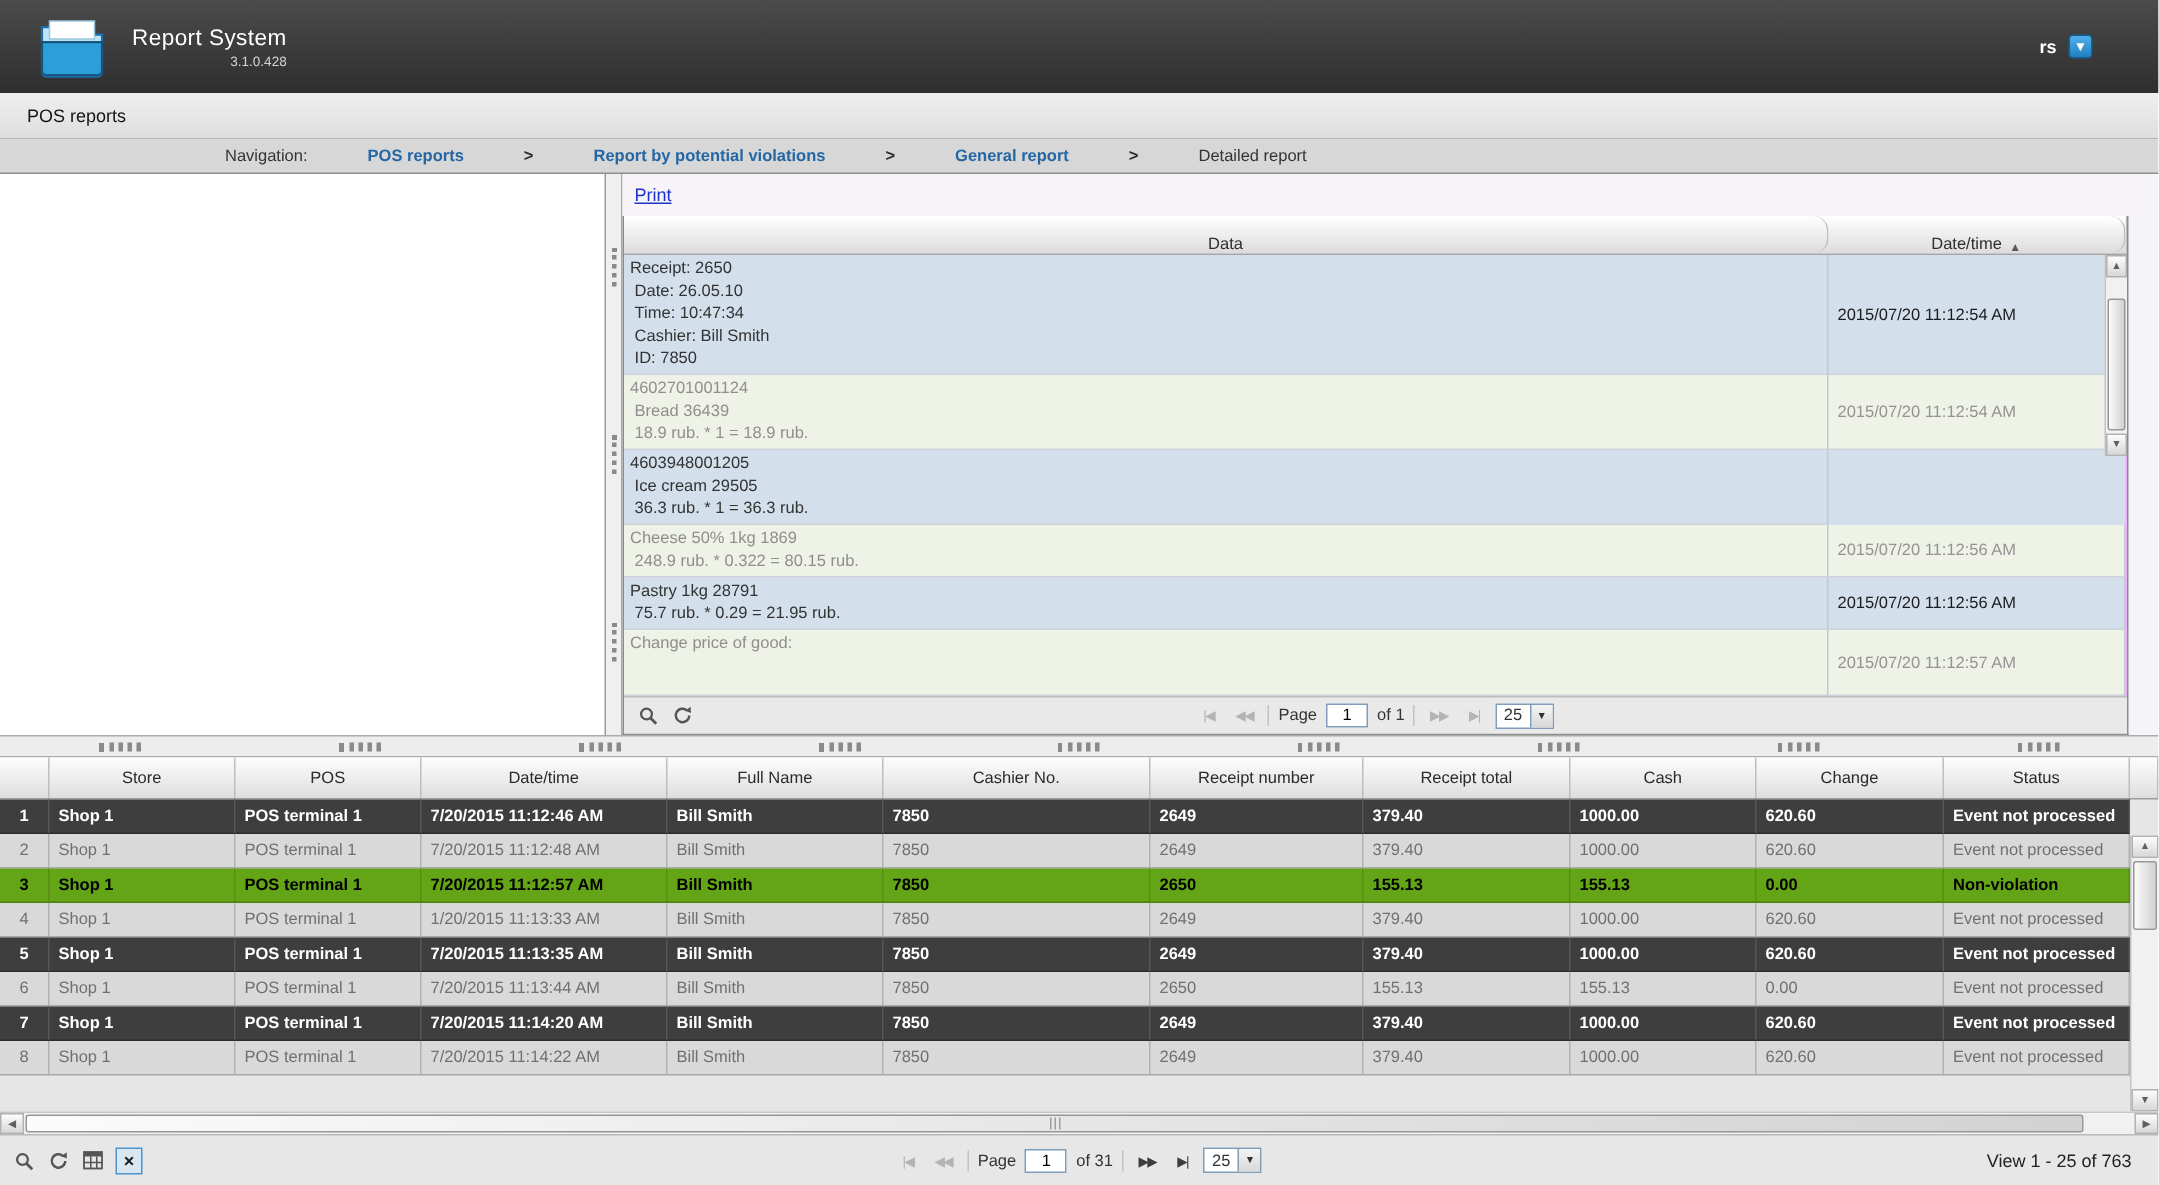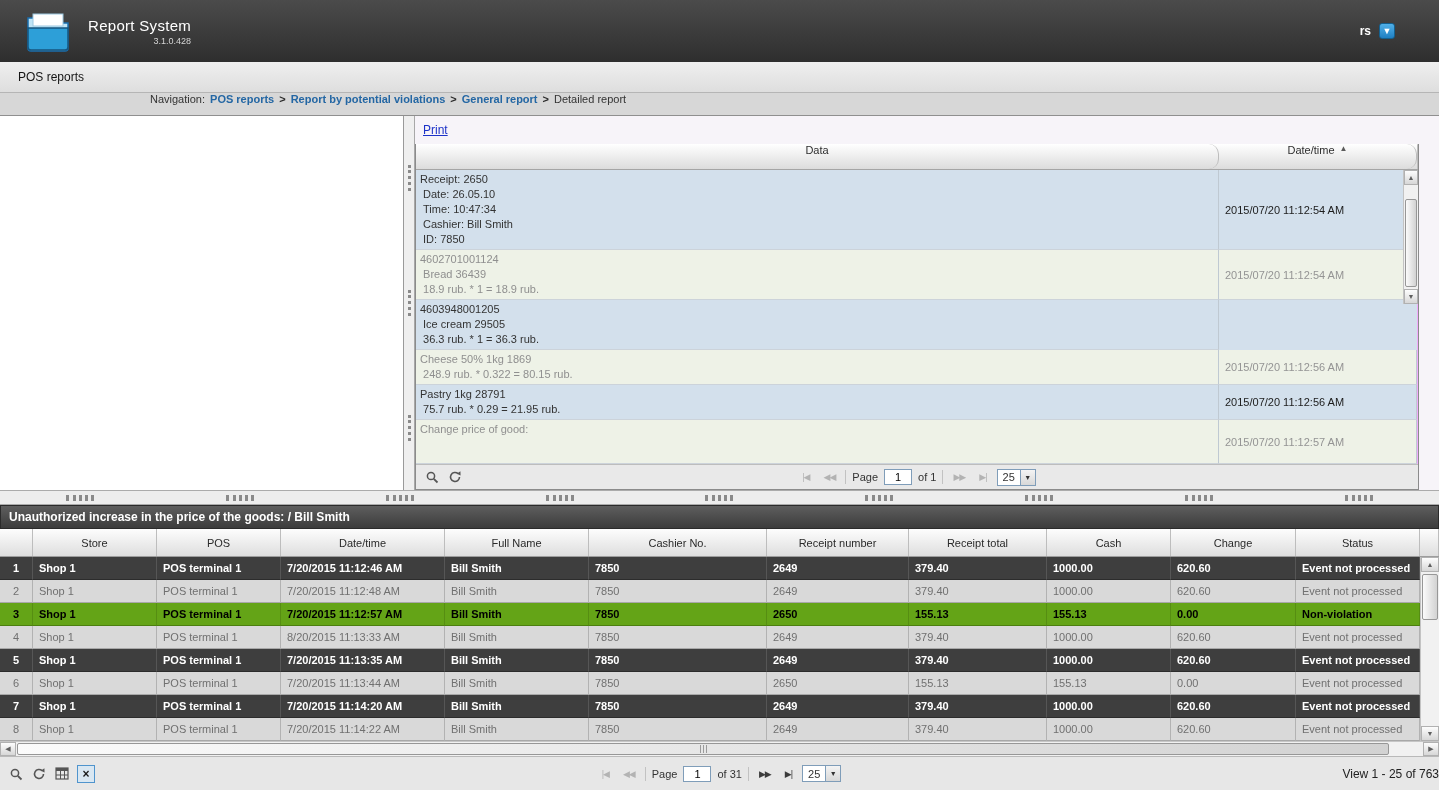--- a/index.html
+++ b/index.html
@@ -23,21 +23,21 @@
 
   
   .tabbar { position: absolute; top: 62px; left: 0; right: 0; height: 31px;
         background: linear-gradient(#efefef,#dedede); border-bottom: 1px solid #b5b5b5;
         display: flex; align-items: center; }
   .tabbar .tab { margin-left: 18px; font-size: 12px; color: #151515; cursor: pointer; }
 
   
   .crumbs { position: absolute; top: 93px; left: 0; right: 0; height: 23px;
         background: #d7d7d7; border-bottom: 1px solid #8f8f8f;
-        display: flex; font-size: 11px; color: #333; }
+        display: flex; align-items: center; font-size: 11px; color: #333; gap: 35px; }
   .crumbs .prefix { margin-left: 150px; }
   .crumbs .crumb-link { color: #2467a4; font-weight: bold; margin: 0 5px; cursor: pointer; }
   .crumbs .sep { color: #2b2b2b; font-weight: bold; }
   .crumbs .crumb-current { color: #333; margin-left: 5px; }
 
   
   .main { position: absolute; top: 116px; left: 0; height: 374px; width: 1439px; display: flex; }
   .left-panel { width: 408px; background: #fff; border-right: 1px solid #9a9a9a; }
   .vsplit { width: 11px; background: #efefef; border-right: 1px solid #a8a8a8;
         display: flex; flex-direction: column; justify-content: space-around; align-items: center; cursor: col-resize; }
@@ -45,21 +45,21 @@
   .right-panel { flex: 1; background: #f7f4f9; display: flex; flex-direction: column; padding-right: 20px; }
 
   .print-row { height: 28px; display: flex; align-items: center; padding-left: 8px; }
   .print-link { font-size: 12px; color: #1c32c8; text-decoration: underline; cursor: pointer; }
 
   .dgrid { flex: 1; display: flex; flex-direction: column; border: 1px solid #8b8b8b; border-top: none; }
   .dgrid-title { height: 27px; background: linear-gradient(#5e5e5e,#3e3e3e); border: 1px solid #2c2c2c;
         color: #fff; font-size: 12px; font-weight: bold; display: flex; align-items: center; padding-left: 8px; }
   .dgrid-colhead { height: 26px; display: grid; grid-template-columns: 803px 198px 1fr;
         background: linear-gradient(#ffffff,#dcdcdc); border-bottom: 1px solid #a5a5a5; }
-  .dgrid-colhead .hcell { display: flex; align-items: flex-start; justify-content: center;
+  .dgrid-colhead .hcell { display: flex; align-items: flex-end; justify-content: center;
         font-size: 11px; color: #2e2e2e; border-right: 1px solid #bdbdbd; cursor: pointer; border-radius: 10px; }
   .sort-ico { font-size: 8px; color: #5a5a5a; margin-left: 5px; }
   .dgrid-body { position: relative; flex: 1; overflow: hidden; background: #f0abfc; }
   .d-rows { position: absolute; left: 0; top: 0; width: 1001px; height: 100%;
         display: flex; flex-direction: column; }
   .d-row { display: grid; grid-template-columns: 803px 198px; }
   .d-row:last-child { flex: 1; }
   .d-cell { border-right: 1px solid #bfc9d2; border-bottom: 1px solid #ccd3da; overflow: hidden; }
   .d-data { white-space: pre-wrap; font-size: 11px; line-height: 15px; padding: 2px 4px; }
   .d-dt { display: flex; align-items: center; font-size: 11px; padding-left: 6px; }
@@ -76,21 +76,21 @@
         flex: 0 0 15px; cursor: pointer; }
   .sb-thumb { background: linear-gradient(90deg,#fbfbfb,#d2d2d2); border: 1px solid #979797;
         border-radius: 2px; margin: 2px 1px; cursor: pointer; }
   .sb-track-fill { flex: 1; }
 
   
   .pager { position: relative; height: 25px; background: #e9e9e9; border-top: 1px solid #bdbdbd;
         display: flex; align-items: center; font-size: 11px; color: #333; }
   .pager-left { position: absolute; left: 8px; display: flex; align-items: center; gap: 7px; }
   .pager-center { margin: 0 auto; display: flex; align-items: center; gap: 6px; }
-  .pager-right { position: absolute; right: 0; font-size: 12px; color: #222; }
+  .pager-right { position: absolute; right: 18px; font-size: 12px; color: #222; }
   .pg-arrow { font-size: 9px; letter-spacing: -1px; padding: 0 4px; cursor: pointer; }
   .pg-arrow.disabled { color: #b3b3b3; }
   .pg-arrow.enabled { color: #3c3c3c; }
   .pg-sep { width: 1px; height: 14px; background: #c2c2c2; }
   .pg-input { width: 28px; height: 16px; border: 1px solid #7f9db9; font-size: 11px;
         text-align: center; font-family: "Liberation Sans", sans-serif; }
   .pg-select { display: flex; align-items: center; border: 1px solid #7f9db9; background: #fff;
         height: 17px; cursor: pointer; }
   .pg-select .val { font-size: 11px; padding: 0 5px; }
   .pg-select .arrow { width: 15px; height: 15px; background: linear-gradient(#f4f4f4,#d8d8d8);
@@ -289,21 +289,20 @@
     <span class="grip-h"></span>
     <span class="grip-h"></span>
     <span class="grip-h"></span>
     <span class="grip-h"></span>
     <span class="grip-h"></span>
     <span class="grip-h"></span>
     <span class="grip-h"></span>
   </div>
 
   <div class="bgrid">
-    <div class="bgrid-title">Unauthorized increase in the price of the goods: / Bill Smith</div>
 
     <div class="bgrid-colhead">
       <div class="hcell"></div>
       <div class="hcell">Store</div>
       <div class="hcell">POS</div>
       <div class="hcell">Date/time</div>
       <div class="hcell">Full Name</div>
       <div class="hcell">Cashier No.</div>
       <div class="hcell">Receipt number</div>
       <div class="hcell">Receipt total</div>
@@ -351,21 +350,21 @@
           <div class="v-cell">2650</div>
           <div class="v-cell">155.13</div>
           <div class="v-cell">155.13</div>
           <div class="v-cell">0.00</div>
           <div class="v-cell">Non-violation</div>
         </div>
         <div class="v-row norm">
           <div class="v-cell c-num">4</div>
           <div class="v-cell">Shop 1</div>
           <div class="v-cell">POS terminal 1</div>
-          <div class="v-cell">8/20/2015 11:13:33 AM</div>
+          <div class="v-cell">1/20/2015 11:13:33 AM</div>
           <div class="v-cell">Bill Smith</div>
           <div class="v-cell">7850</div>
           <div class="v-cell">2649</div>
           <div class="v-cell">379.40</div>
           <div class="v-cell">1000.00</div>
           <div class="v-cell">620.60</div>
           <div class="v-cell">Event not processed</div>
         </div>
         <div class="v-row alt">
           <div class="v-cell c-num">5</div>

